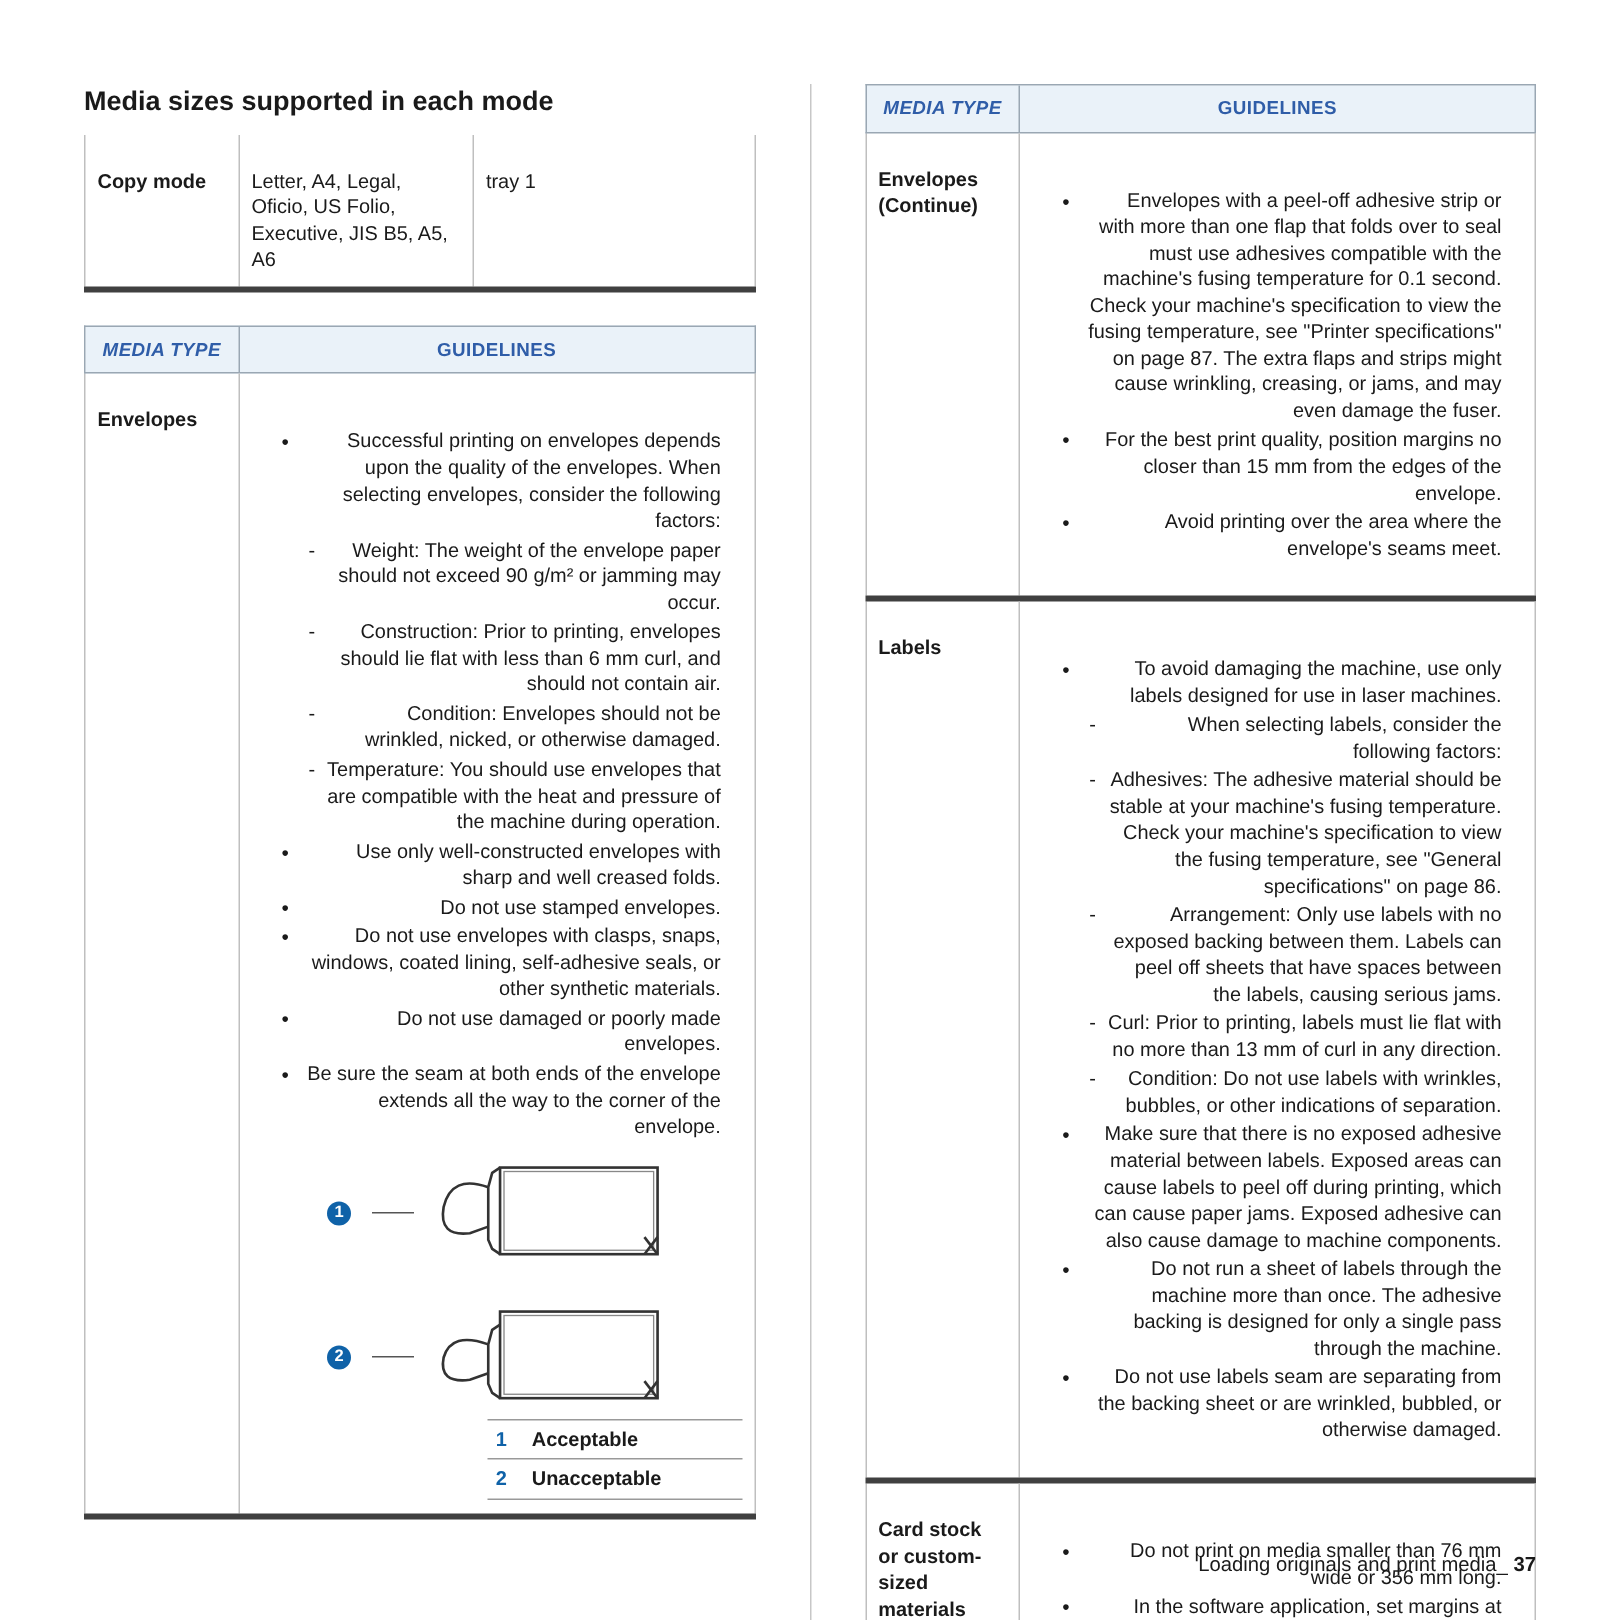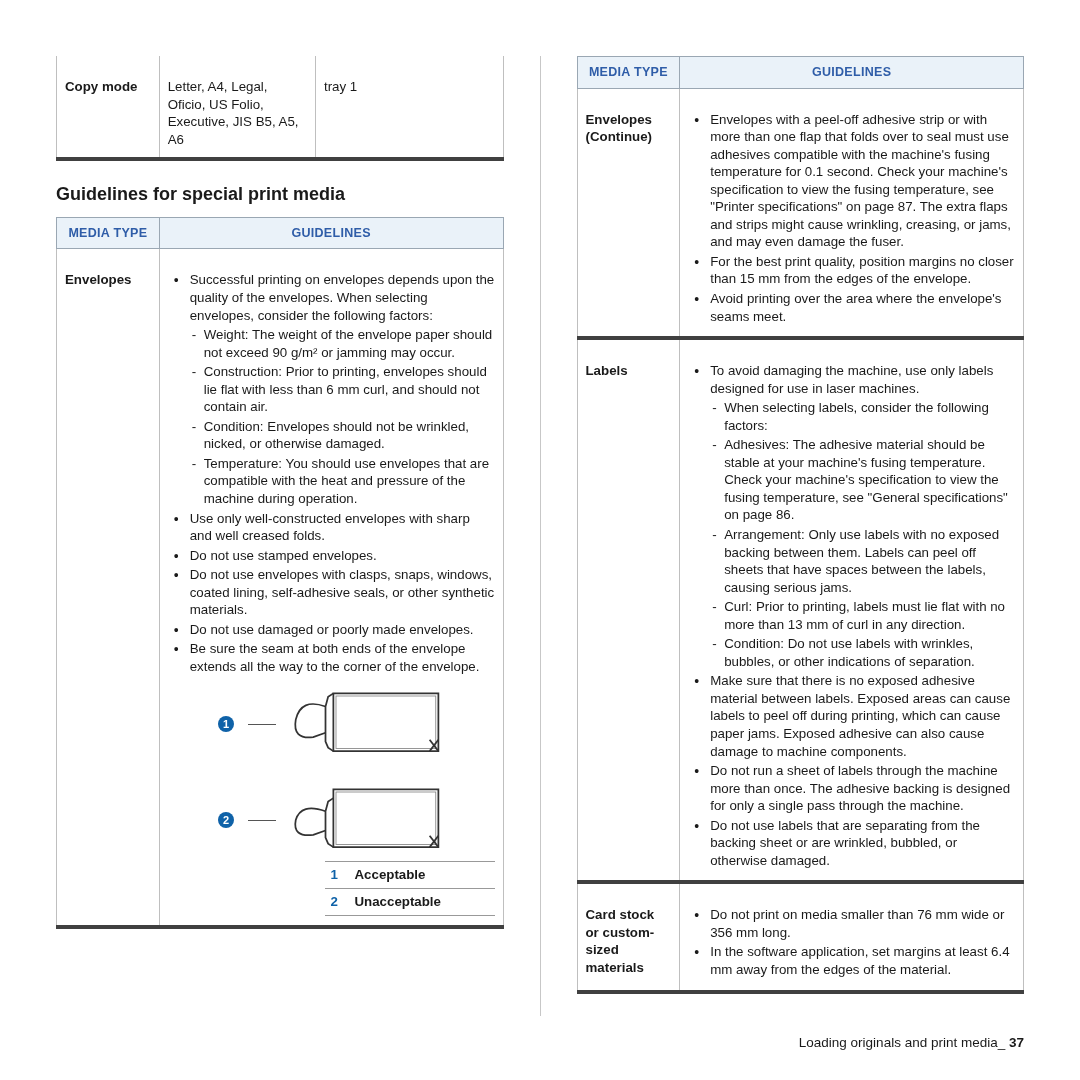--- a/index.html
+++ b/index.html
@@ -57,26 +57,27 @@
     padding: 22px 8px 9px 8px;
     vertical-align: top;
     font-size: 13.3px;
   }
   table.data td:last-child { border-right: 1px solid #bfbfbf; }
   table.data td.rowlabel {
     font-weight: bold;
     width: 23%;
   }
   
-  table.gl th:first-child { width: 23%; }
+  table.gl th:first-child { width: 23%; font-style: italic; }
   table.gl td:first-child { font-weight: bold; vertical-align: top; }
   ul.bullets {
     list-style: none;
-    margin: 0;
+    margin: 14px;
     padding: 0;
+    text-align: right;
   }
   ul.bullets > li {
     position: relative;
     padding-left: 22px;
     margin-bottom: 2px;
   }
   ul.bullets > li::before {
     content: '•';
     position: absolute;
     left: 6px;
@@ -145,31 +146,31 @@
   .footer .pg { font-weight: bold; }
   .pagewrap { position: relative; width:1080px; height:1080px; }
 </style>
 </head>
 <body>
 <div class="pagewrap">
 
 <div class="page">
 
   <div class="col">
+    <h3>Media sizes supported in each mode</h3>
     <table class="data">
       <tbody>
       <tr>
         <td class="rowlabel">Copy mode</td>
         <td style="width:35%">Letter, A4, Legal, Oficio, US Folio, Executive, JIS B5, A5, A6</td>
         <td>tray 1</td>
       </tr>
     </tbody>
         </table>
 
-    <h3>Guidelines for special print media</h3>
     <table class="data gl">
       <tbody>
             <tr>
         <th>MEDIA TYPE</th>
         <th>GUIDELINES</th>
       </tr>
       <tr>
         <td>Envelopes</td>
         <td>
           <ul class="bullets">
@@ -259,21 +260,21 @@
               <ul class="dashes">
                 <li>When selecting labels, consider the following factors:</li>
                 <li>Adhesives: The adhesive material should be stable at your machine's fusing temperature. Check your machine's specification to view the fusing temperature, see "General specifications" on page 86.</li>
                 <li>Arrangement: Only use labels with no exposed backing between them. Labels can peel off sheets that have spaces between the labels, causing serious jams.</li>
                 <li>Curl: Prior to printing, labels must lie flat with no more than 13 mm of curl in any direction.</li>
                 <li>Condition: Do not use labels with wrinkles, bubbles, or other indications of separation.</li>
               </ul>
             </li>
             <li>Make sure that there is no exposed adhesive material between labels. Exposed areas can cause labels to peel off during printing, which can cause paper jams. Exposed adhesive can also cause damage to machine components.</li>
             <li>Do not run a sheet of labels through the machine more than once. The adhesive backing is designed for only a single pass through the machine.</li>
-            <li>Do not use labels that are separating from the backing sheet or are wrinkled, bubbled, or otherwise damaged.</li>
+            <li>Do not use labels seam are separating from the backing sheet or are wrinkled, bubbled, or otherwise damaged.</li>
           </ul>
         </td>
       </tr>
       <tr>
         <td>Card stock or custom-sized materials</td>
         <td>
           <ul class="bullets">
             <li>Do not print on media smaller than 76 mm wide or 356 mm long.</li>
             <li>In the software application, set margins at least 6.4 mm away from the edges of the material.</li>
           </ul>

